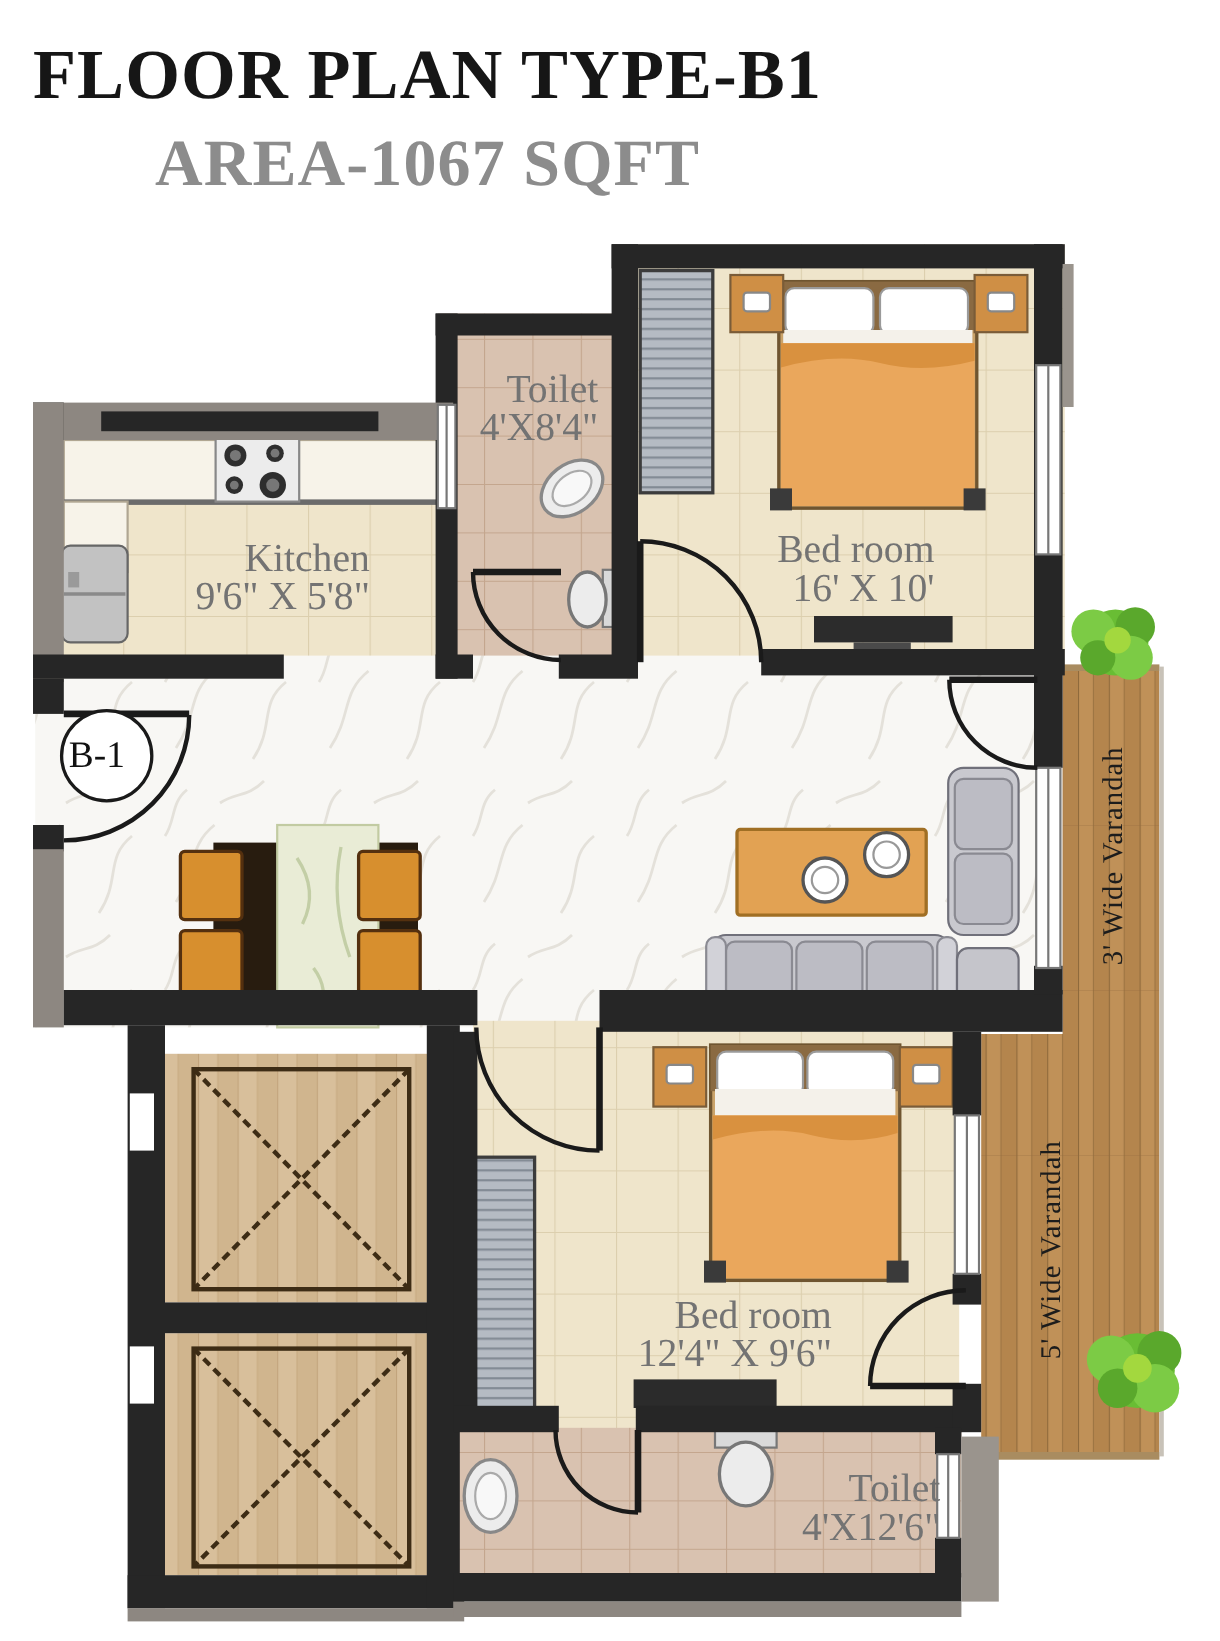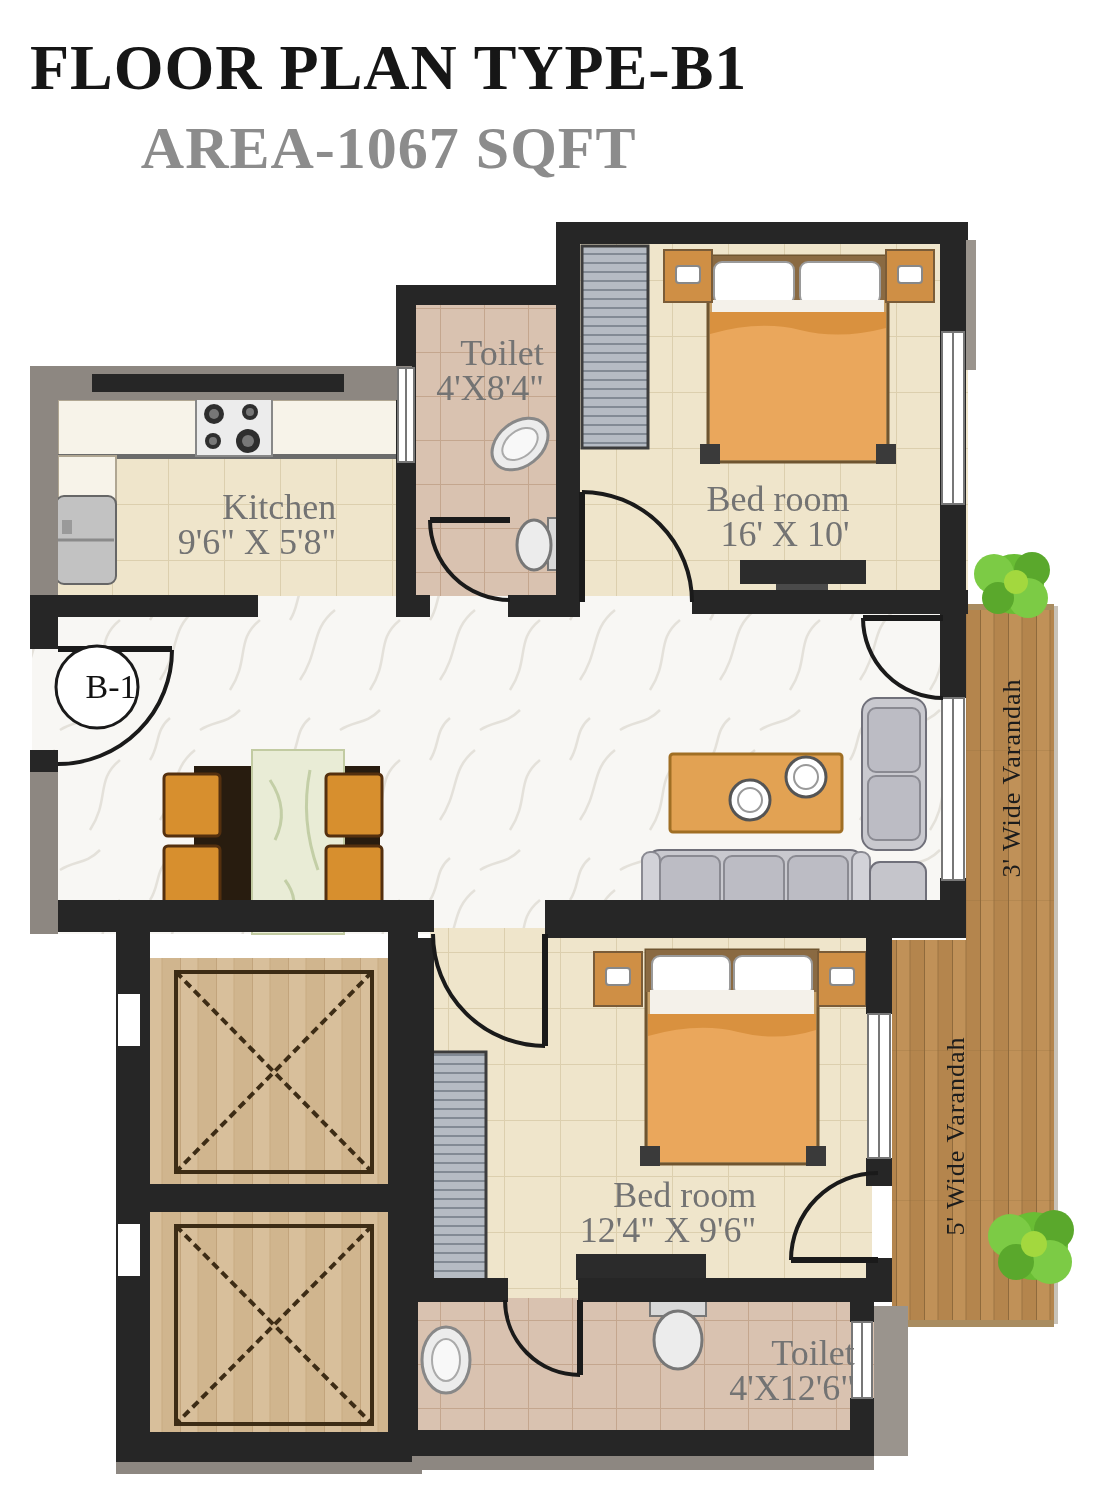--- a/index.html
+++ b/index.html
@@ -360,18 +360,18 @@
   <div class="lbl" style="left:668px;top:1178px;">
     <div>Bed room</div>
     <div>12'4" X 9'6"</div>
   </div>
 
   <div class="lbl" style="left:792px;top:1336px;">
     <div>Toilet</div>
     <div>4'X12'6"</div>
   </div>
 
-  <div class="b1" style="left:111px;top:687px;">B-1</div>
+  <div class="b1" style="left:88px;top:687px;">B-1</div>
 
   <div class="lbl-rot" style="left:1012px;top:778px;">3' Wide Varandah</div>
   <div class="lbl-rot" style="left:956px;top:1136px;">5' Wide Varandah</div>
 
 </div>
 
 </body></html>

